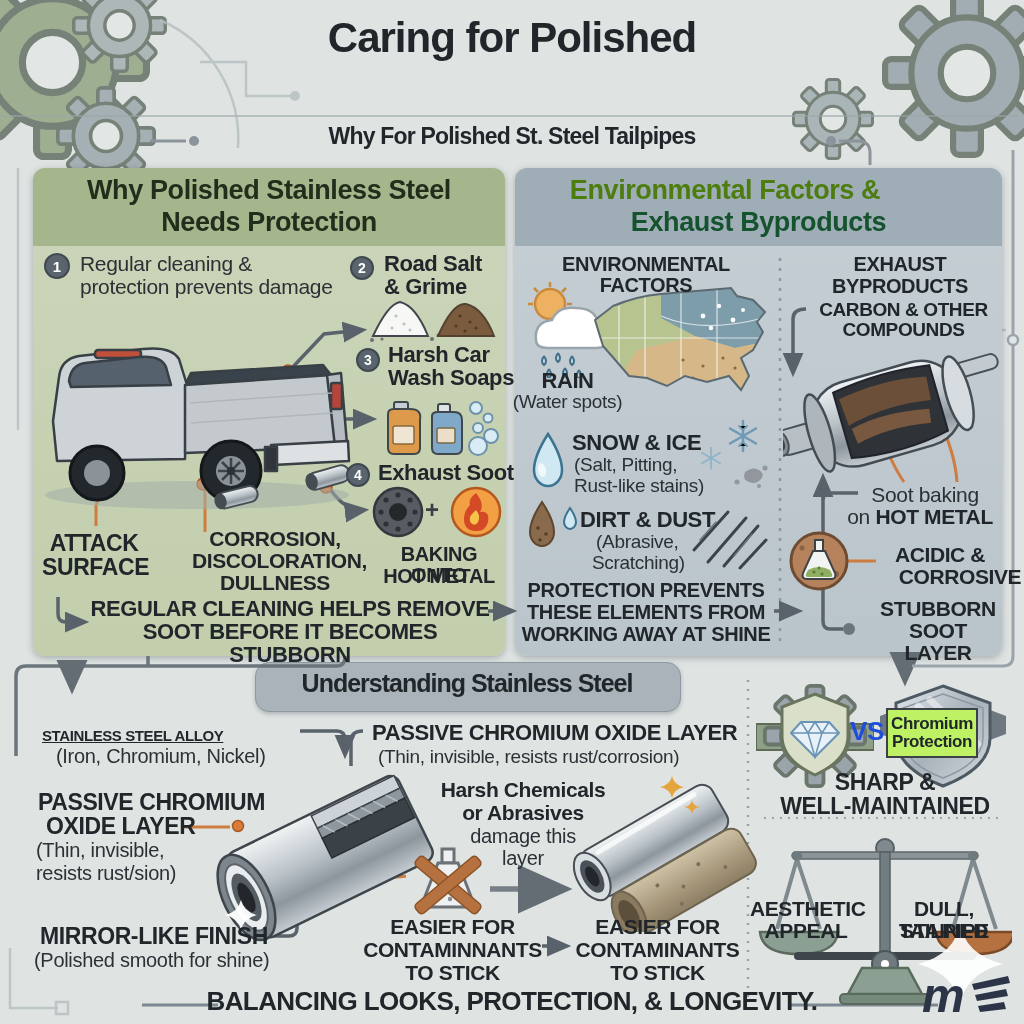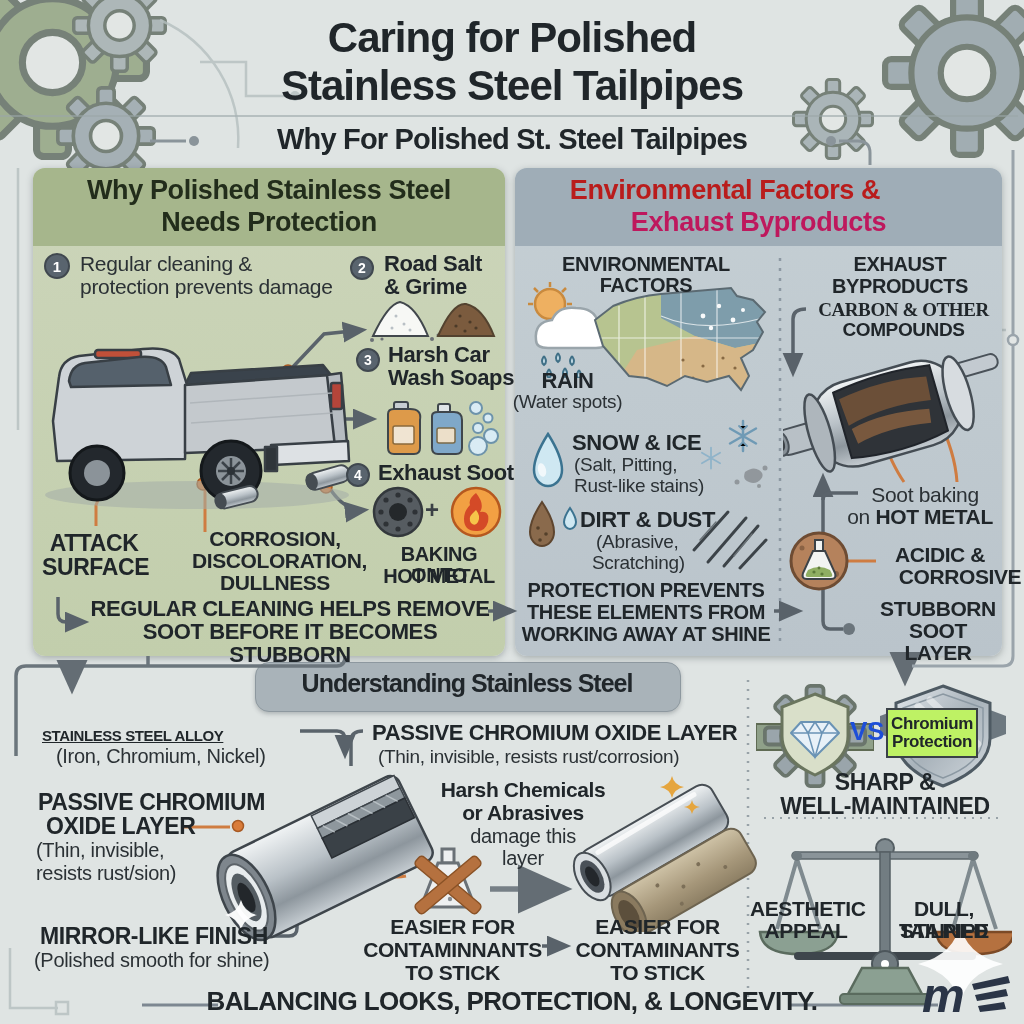--- a/index.html
+++ b/index.html
@@ -484,22 +484,21 @@
   <svg class="abs" style="left:922px;top:968px" width="88" height="56" viewBox="0 0 88 56">
     <text x="0" y="44" font-size="48" font-weight="bold" font-style="italic" font-family="Liberation Sans, sans-serif" fill="#2b3547">m</text>
     <g fill="#2b3547">
       <polygon points="50,16 86,8 88,15 52,22"></polygon>
       <polygon points="53,27 84,21 86,28 55,33"></polygon>
       <polygon points="56,38 82,34 84,41 58,44"></polygon>
     </g>
   </svg>
 
   <div class="abs b c" style="left:0;top:16px;width:1024px;font-size:42px;letter-spacing:-1px;">Caring for Polished</div>
-  <div class="abs b c" style="left:0;top:64px;width:1024px;font-size:42px;letter-spacing:-1px;">Stainless Steel Tailpipes</div>
-  <div class="abs b c" style="left:0;top:124px;width:1024px;font-size:29px;letter-spacing:-0.8px;">Why For Polished St. Steel Tailpipes</div>
+  <div class="abs b c" style="left:0;top:124px;width:1024px;font-size:23px;letter-spacing:-0.8px;">Why For Polished St. Steel Tailpipes</div>
 
   <div class="abs b c" style="left:33px;top:176px;width:472px;font-size:27px;color:#222d1b;">Why Polished Stainless Steel</div>
   <div class="abs b c" style="left:33px;top:208px;width:472px;font-size:27px;color:#222d1b;">Needs Protection</div>
 
   <div class="numc" style="left:44px;top:253px;">1</div>
   <div class="abs r" style="left:80px;top:253px;font-size:21px;">Regular cleaning &amp;</div>
   <div class="abs r" style="left:80px;top:276px;font-size:21px;">protection prevents damage</div>
 
   <div class="numc" style="left:350px;top:256px;width:24px;height:24px;font-size:14px;">2</div>
   <div class="abs b" style="left:384px;top:252px;font-size:22px;">Road Salt</div>
@@ -519,39 +518,39 @@
   <div class="abs b c" style="left:42px;top:531px;width:104px;font-size:23px;">ATTACK</div>
   <div class="abs b c" style="left:42px;top:555px;width:104px;font-size:23px;">SURFACE</div>
 
   <div class="abs b c" style="left:192px;top:528px;width:166px;font-size:21px;">CORROSION,</div>
   <div class="abs b c" style="left:192px;top:550px;width:166px;font-size:21px;">DISCOLORATION,</div>
   <div class="abs b c" style="left:192px;top:572px;width:166px;font-size:21px;">DULLNESS</div>
 
   <div class="abs b c" style="left:80px;top:597px;width:420px;font-size:22px;">REGULAR CLEANING HELPS REMOVE</div>
   <div class="abs b c" style="left:80px;top:620px;width:420px;font-size:22px;">SOOT BEFORE IT BECOMES STUBBORN</div>
 
-  <div class="abs b c" style="left:515px;top:176px;width:420px;font-size:27px;color:#b91c1c;">Environmental Factors &amp;</div>
-  <div class="abs b c" style="left:515px;top:208px;width:487px;font-size:27px;color:#be185d;">Exhaust Byproducts</div>
+  <div class="abs b c" style="left:515px;top:176px;width:420px;font-size:27px;color:#4d7c0f;">Environmental Factors &amp;</div>
+  <div class="abs b c" style="left:515px;top:208px;width:487px;font-size:27px;color:#14532d;">Exhaust Byproducts</div>
 
   <div class="abs b c" style="left:517px;top:254px;width:258px;font-size:20px;">ENVIRONMENTAL FACTORS</div>
   <div class="abs b c" style="left:515px;top:369px;width:105px;font-size:22px;">RAIN</div>
   <div class="abs r c" style="left:505px;top:392px;width:125px;font-size:19px;">(Water spots)</div>
   <div class="abs b" style="left:572px;top:431px;font-size:22px;">SNOW &amp; ICE</div>
   <div class="abs r" style="left:574px;top:455px;font-size:19px;">(Salt, Pitting,</div>
   <div class="abs r" style="left:574px;top:476px;font-size:19px;">Rust-like stains)</div>
   <div class="abs b" style="left:580px;top:508px;font-size:22px;">DIRT &amp; DUST</div>
   <div class="abs r" style="left:596px;top:532px;font-size:19px;">(Abrasive,</div>
   <div class="abs r" style="left:592px;top:553px;font-size:19px;text-align:right;">Scratching)</div>
   <div class="abs b c" style="left:520px;top:580px;width:252px;font-size:20px;">PROTECTION PREVENTS</div>
   <div class="abs b c" style="left:520px;top:602px;width:252px;font-size:20px;">THESE ELEMENTS FROM</div>
   <div class="abs b c" style="left:520px;top:624px;width:252px;font-size:20px;">WORKING AWAY AT SHINE</div>
 
   <div class="abs b c" style="left:800px;top:254px;width:200px;font-size:20px;">EXHAUST</div>
   <div class="abs b c" style="left:800px;top:276px;width:200px;font-size:20px;">BYPRODUCTS</div>
-  <div class="abs b c" style="left:805px;top:300px;width:197px;font-size:19px;font-family:Liberation Serif, serif;">CARBON &amp; OTHER</div>
+  <div class="abs b c" style="left:805px;top:300px;width:197px;font-size:19px;">CARBON &amp; OTHER</div>
   <div class="abs b c" style="left:805px;top:320px;width:197px;font-size:19px;">COMPOUNDS</div>
   <div class="abs r c" style="left:855px;top:484px;width:140px;font-size:21px;">Soot baking</div>
   <div class="abs c" style="left:840px;top:506px;width:160px;font-size:21px;line-height:1.05;letter-spacing:-0.3px;">
     <span class="r">on</span>
     <span class="b">HOT METAL</span>
   </div>
   <div class="abs b c" style="left:878px;top:544px;width:124px;font-size:21px;">ACIDIC &amp;</div>
   <div class="abs b c" style="left:878px;top:566px;width:124px;font-size:21px;margin-left:20px;">CORROSIVE</div>
   <div class="abs b c" style="left:874px;top:598px;width:128px;font-size:21px;">STUBBORN</div>
   <div class="abs b c" style="left:874px;top:620px;width:128px;font-size:21px;">SOOT LAYER</div>

